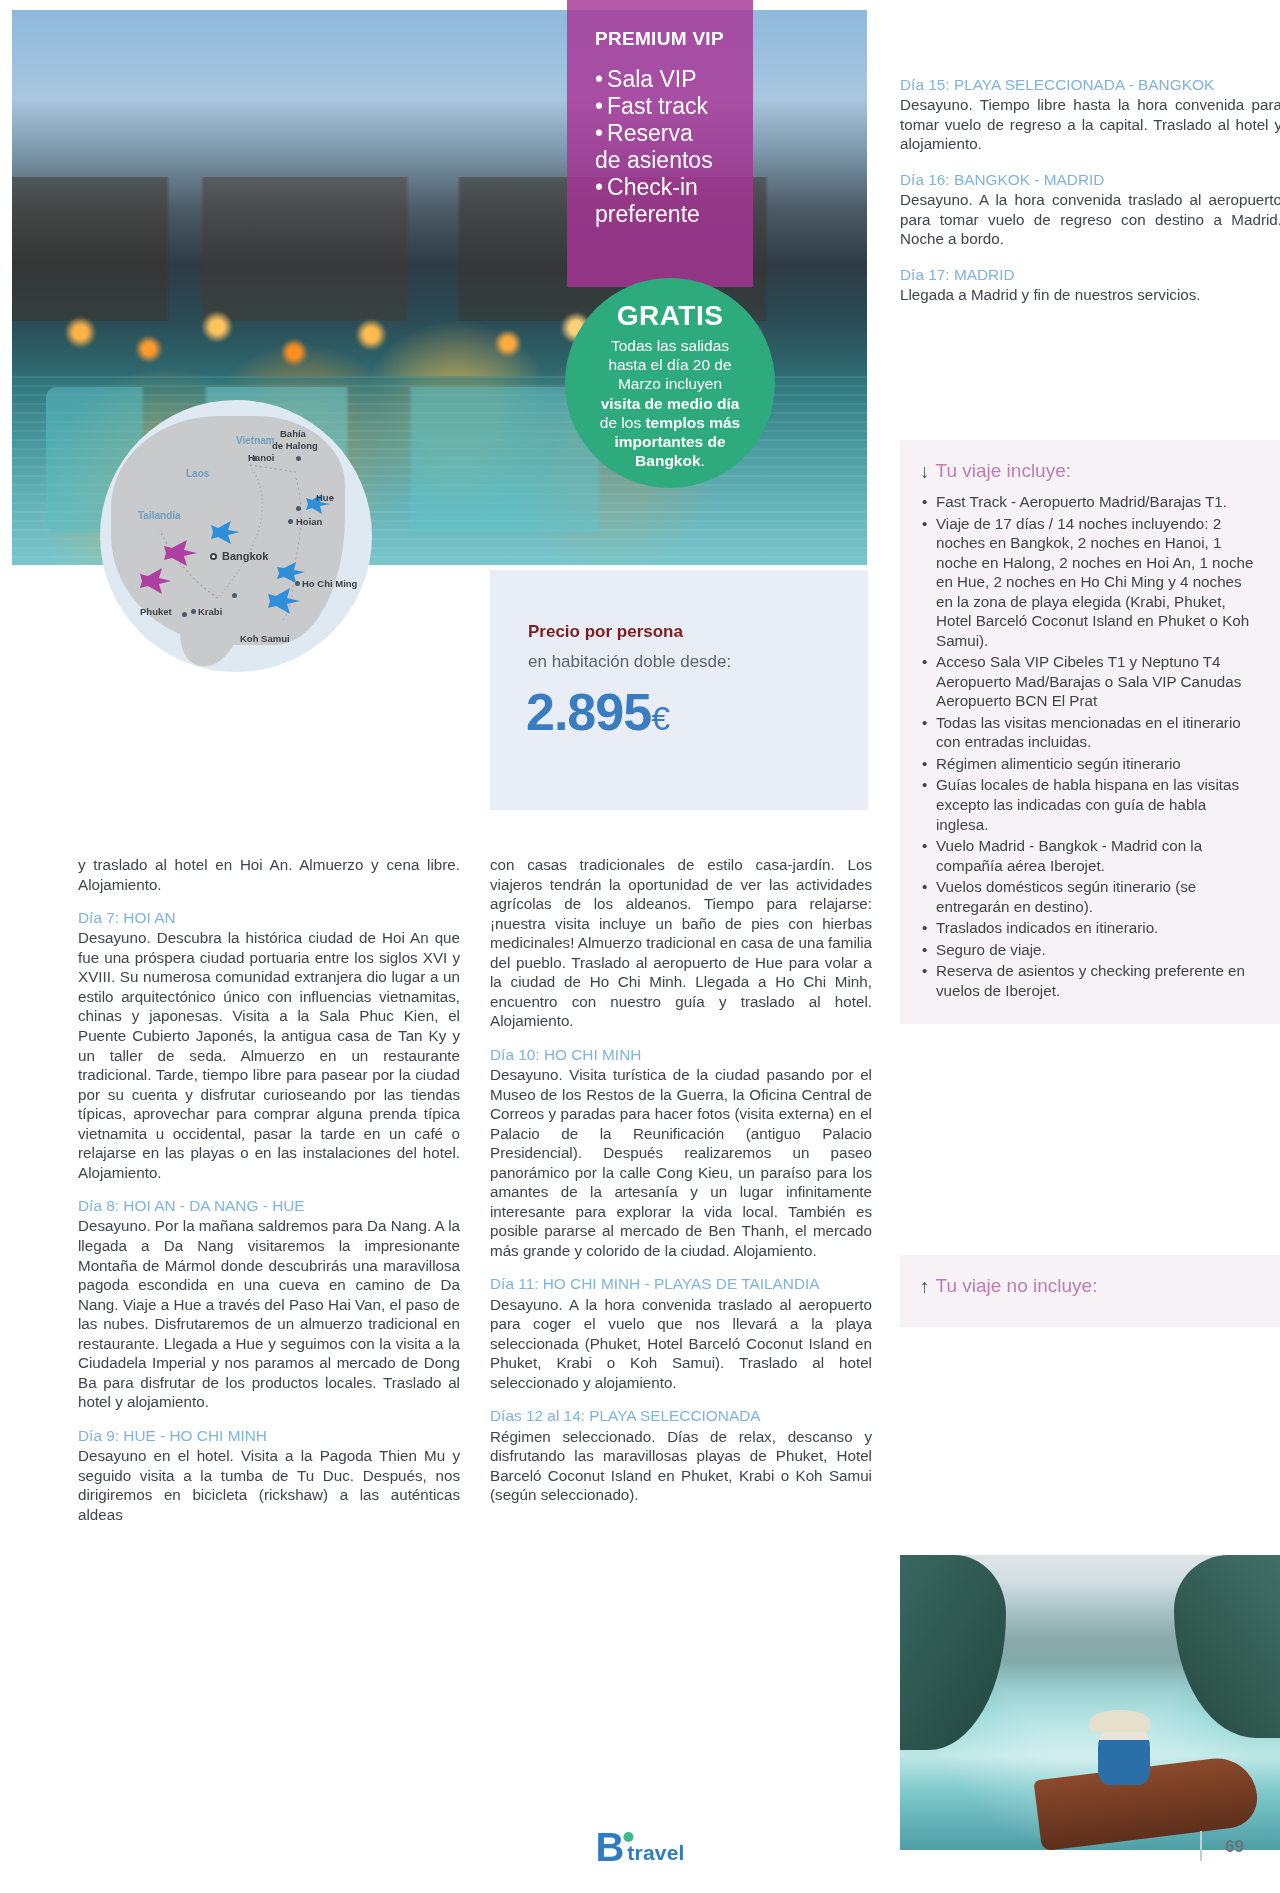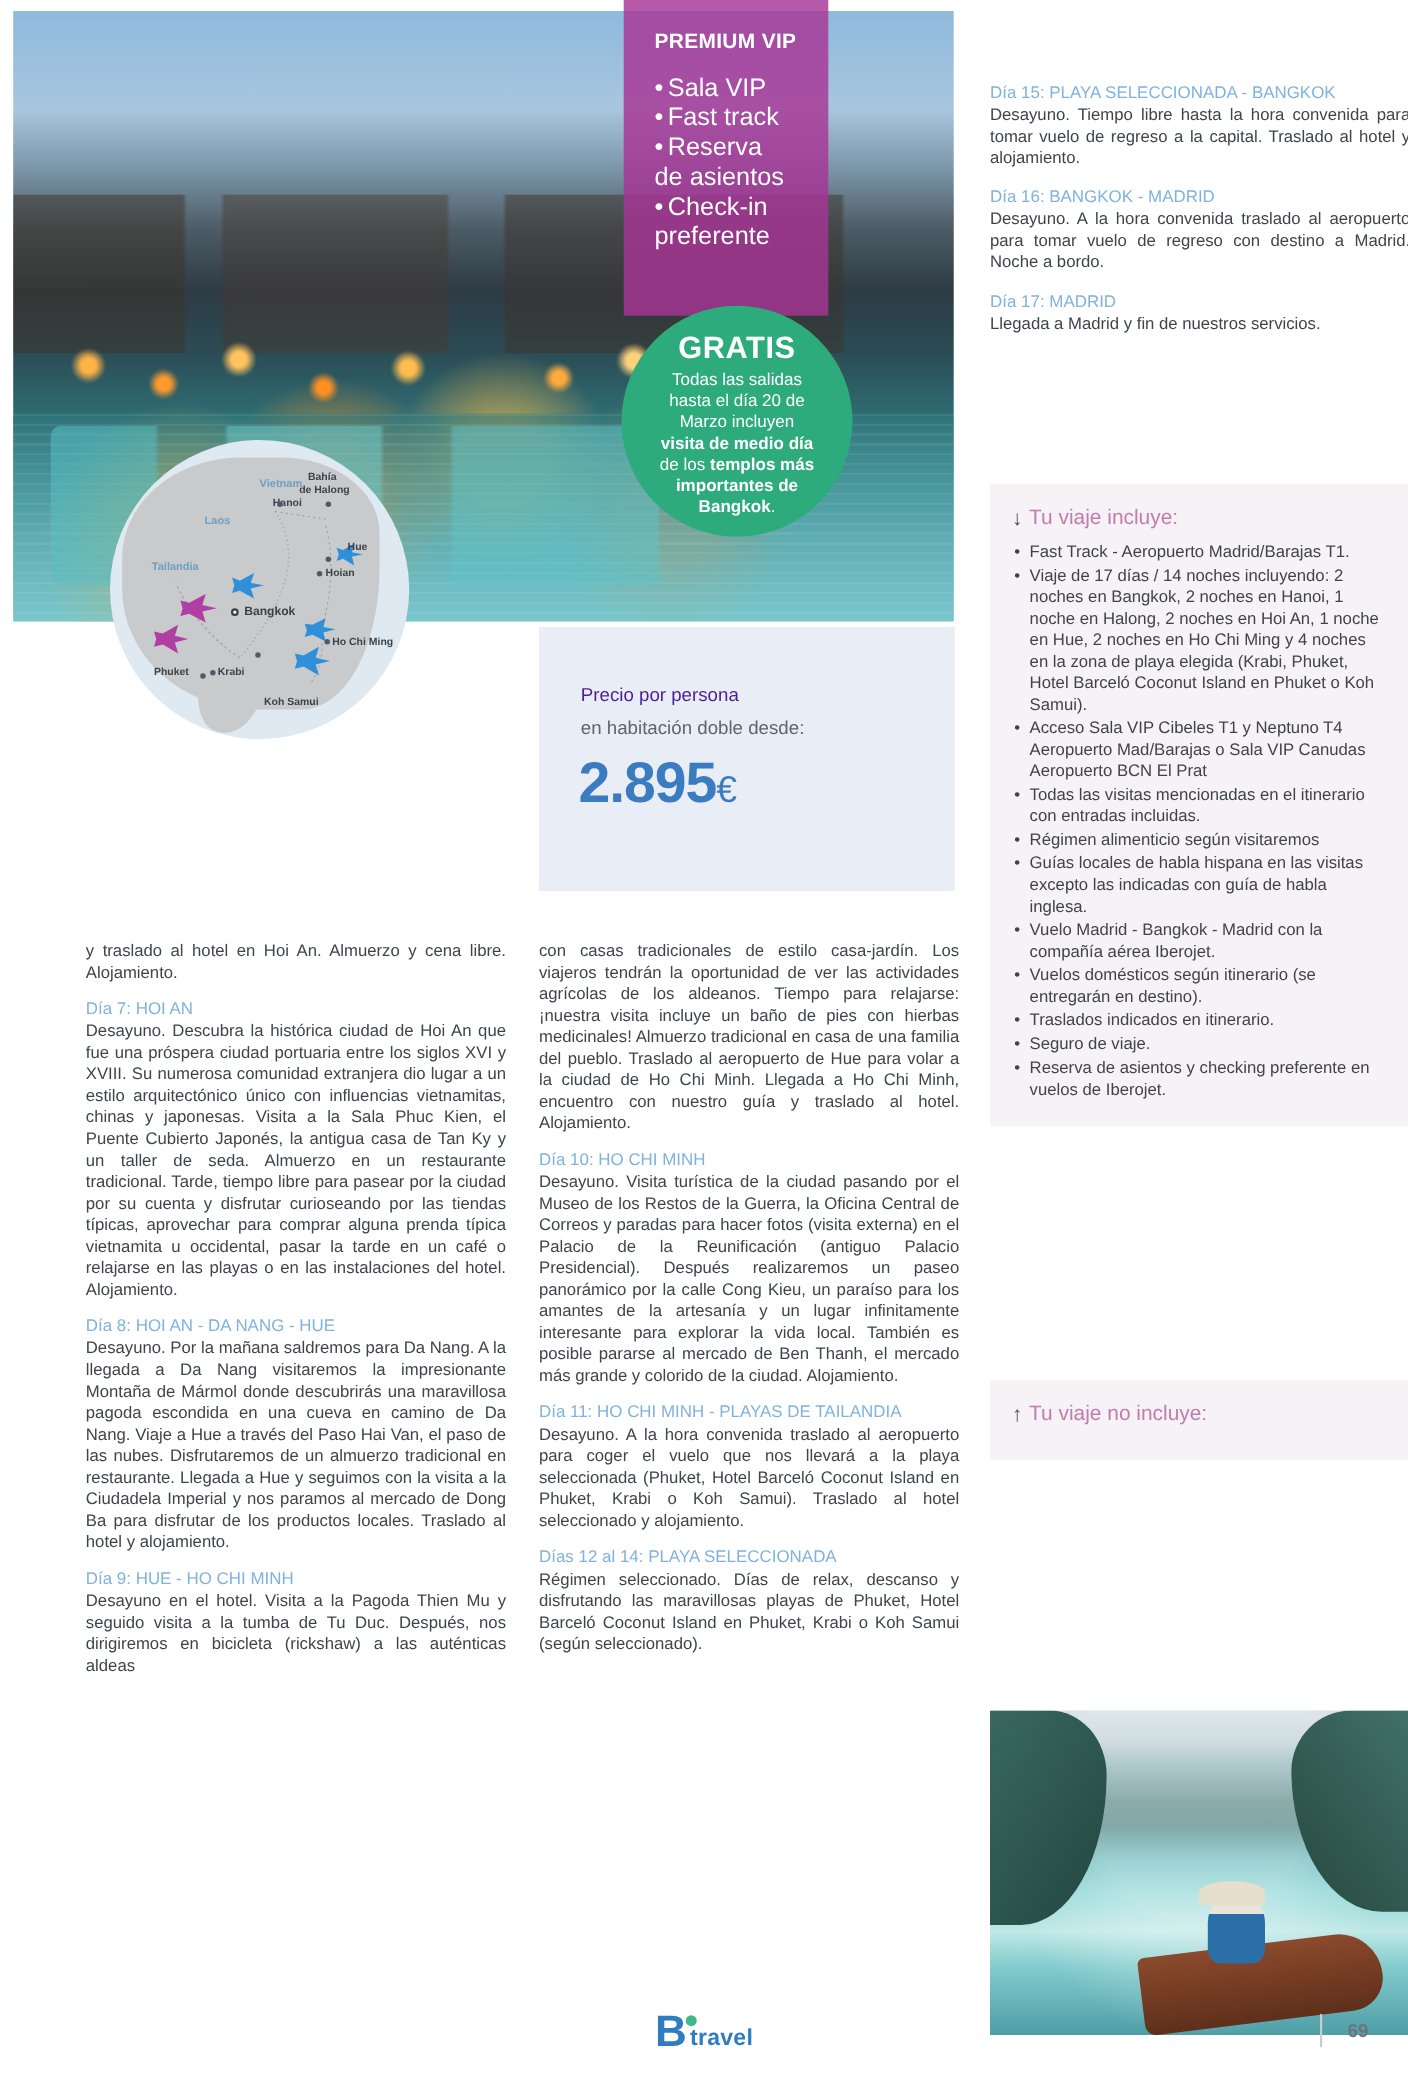--- a/index.html
+++ b/index.html
@@ -109,21 +109,21 @@
   .lbl { position:absolute; font-size: 9.5px; color:#55585c; white-space:nowrap; }
   .lbl.country { color:#6d9fc4; font-weight:700; font-size:10px; }
   .lbl.city { color:#3c4147; font-weight:600; }
   .dot { position:absolute; width:5px; height:5px; border-radius:50%; background:#4a5c6b; }
 
   
   .pricebox {
     position:absolute; left: 490px; top: 570px; width: 378px; height: 240px;
     background:#e8edf6;
   }
-  .pricebox .pl1 { position:absolute; left: 38px; top: 52px; font-size: 17px; color:#4c1d95; }
+  .pricebox .pl1 { position:absolute; left: 38px; top: 52px; font-size: 17px; color:#7f1d1d;font-weight:bold; }
   .pricebox .pl2 { position:absolute; left: 38px; top: 82px; font-size: 17px; color:#5d6570; }
   .pricebox .amount {
     position:absolute; left: 36px; top: 112px;
     font-size: 52px; font-weight: 800; color:#3b7cc0; letter-spacing:-1px;
   }
   .pricebox .cur { font-size: 34px; font-weight: 500; }
 
   
   .col { position:absolute; font-size: 15.2px; line-height: 1.285; color:#3f444b; text-align: justify; }
   .col p { margin-bottom: 0; }
@@ -364,21 +364,21 @@
   <div class="incl">
     <h4>
       <span class="arrow">↓</span>
       <span>Tu viaje incluye:</span>
     </h4>
     <ul>
       <li>Fast Track - Aeropuerto Madrid/Barajas T1.</li>
       <li>Viaje de 17 días / 14 noches incluyendo: 2 noches en Bangkok, 2 noches en Hanoi, 1 noche en Halong, 2 noches en Hoi An, 1 noche en Hue, 2 noches en Ho Chi Ming y 4 noches en la zona de playa elegida (Krabi, Phuket, Hotel Barceló Coconut Island en Phuket o Koh Samui).</li>
       <li>Acceso Sala VIP Cibeles T1 y Neptuno T4 Aeropuerto Mad/Barajas o Sala VIP Canudas Aeropuerto BCN El Prat</li>
       <li>Todas las visitas mencionadas en el itinerario con entradas incluidas.</li>
-      <li>Régimen alimenticio según visitaremos</li>
+      <li>Régimen alimenticio según itinerario</li>
       <li>Guías locales de habla hispana en las visitas excepto las indicadas con guía de habla inglesa.</li>
       <li>Vuelo Madrid - Bangkok - Madrid con la compañía aérea Iberojet.</li>
       <li>Vuelos domésticos según itinerario (se entregarán en destino).</li>
       <li>Traslados indicados en itinerario.</li>
       <li>Seguro de viaje.</li>
       <li>Reserva de asientos y checking preferente en vuelos de Iberojet.</li>
     </ul>
   </div>
 
   <div class="nincl">

